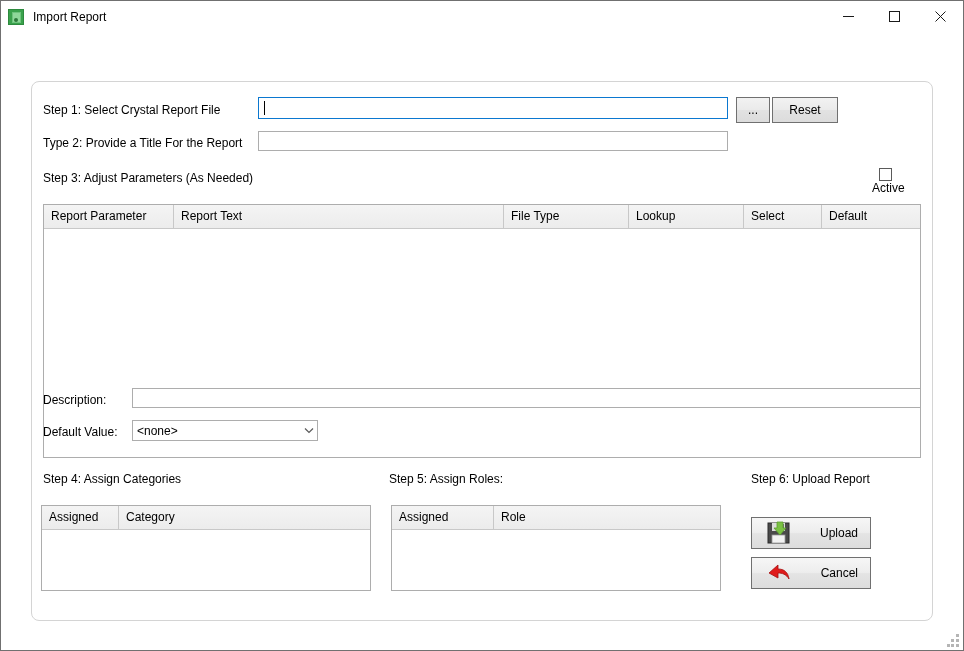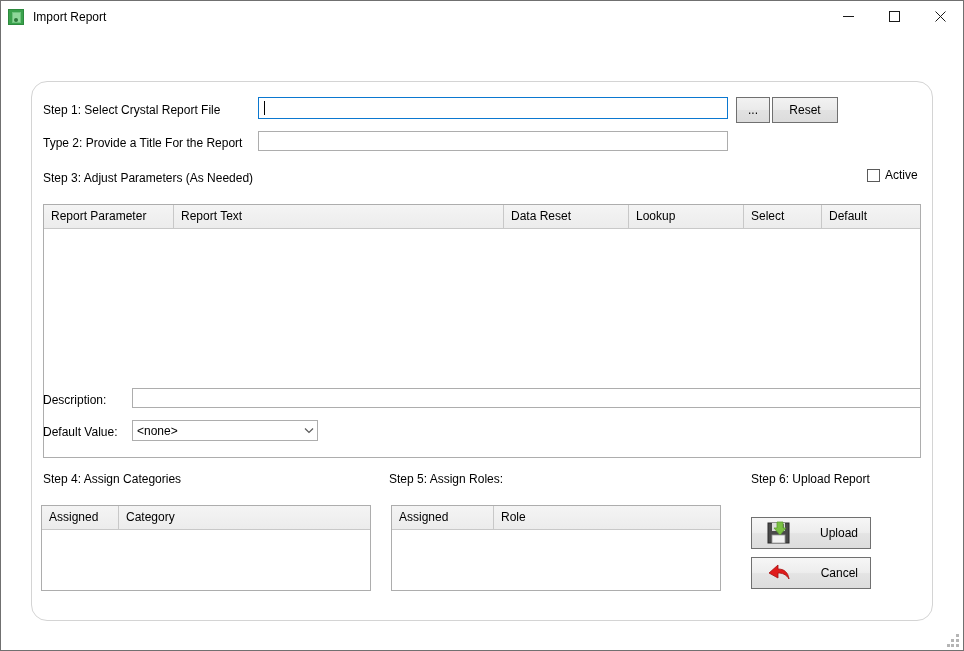--- a/index.html
+++ b/index.html
@@ -85,21 +85,21 @@
 
   
   .panel {
     position: absolute;
     left: 30px;
     top: 80px;
     width: 902px;
     height: 540px;
     box-sizing: border-box;
     border: 1px solid #d4d4d4;
-    border-radius: 16px;
+    border-radius: 8px;
     background: #ffffff;
   }
 
   
   .lbl {
     position: absolute;
     font-size: 12px;
     color: #000000;
     white-space: nowrap;
     line-height: 15px;
@@ -279,30 +279,30 @@
     <div class="txt focused" style="left:226px; top:15px; width:470px; height:22px;">
       <div class="caret"></div>
     </div>
     <div class="btn" style="left:704px; top:15px; width:34px; height:26px;">...</div>
     <div class="btn" style="left:740px; top:15px; width:66px; height:26px;">Reset</div>
 
     <div class="lbl" style="left:11px; top:54px;">Type 2:  Provide a Title For the Report</div>
     <div class="txt" style="left:226px; top:49px; width:470px; height:20px;"></div>
 
     <div class="lbl" style="left:11px; top:89px;">Step 3:  Adjust Parameters (As Needed)</div>
-    <div class="cbwrap" style="left:835px; top:86px;">
+    <div class="cbwrap" style="left:835px; top:86px;flex-direction:column;">
       <div class="cbox"></div>
       <div class="cblabel">Active</div>
     </div>
 
     <div class="grid" style="left:11px; top:122px; width:878px; height:254px;">
       <div class="grid-head">
         <div class="gh" style="width:130px;">Report Parameter</div>
         <div class="gh" style="width:330px;">Report Text</div>
-        <div class="gh" style="width:125px;">Data Reset</div>
+        <div class="gh" style="width:125px;">File Type</div>
         <div class="gh" style="width:115px;">Lookup</div>
         <div class="gh" style="width:78px;">Select</div>
         <div class="gh last" style="width:98px;">Default</div>
       </div>
       <div class="grid-body" style="height:229px;"></div>
     </div>
 
     <div class="lbl" style="left:11px; top:311px;">Description:</div>
     <div class="txt" style="left:100px; top:306px; width:789px; height:20px;"></div>
 

